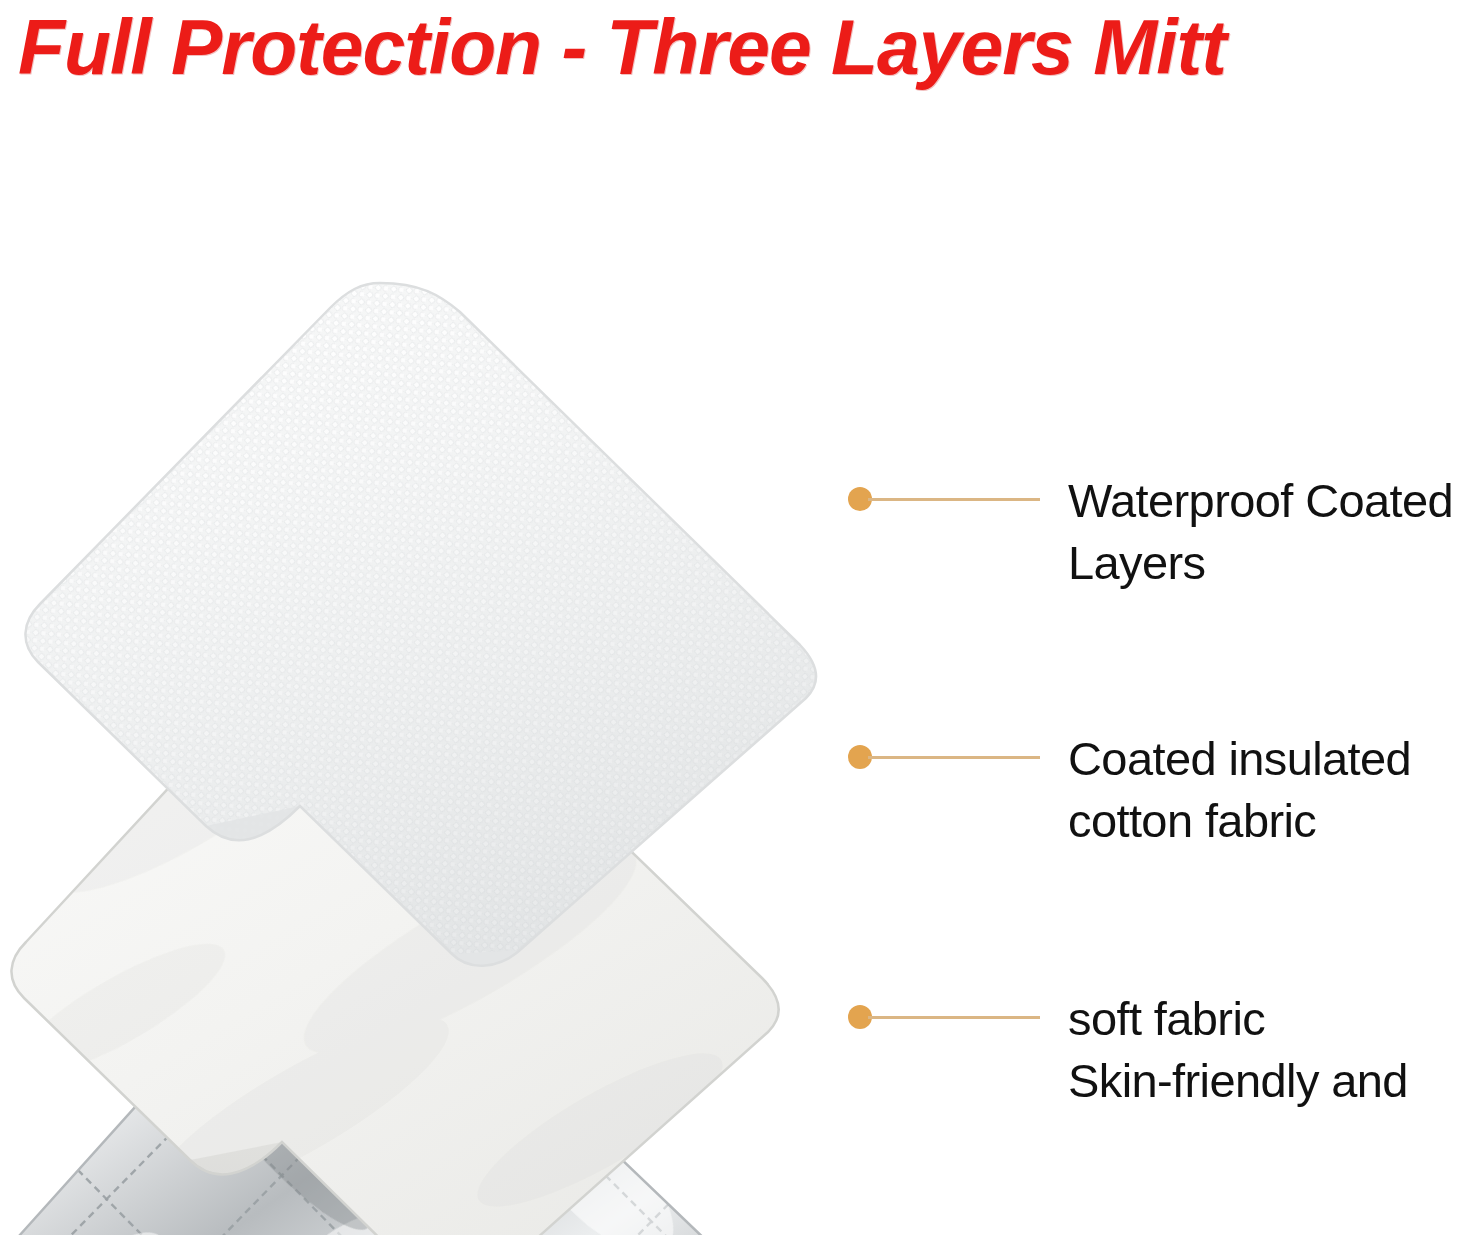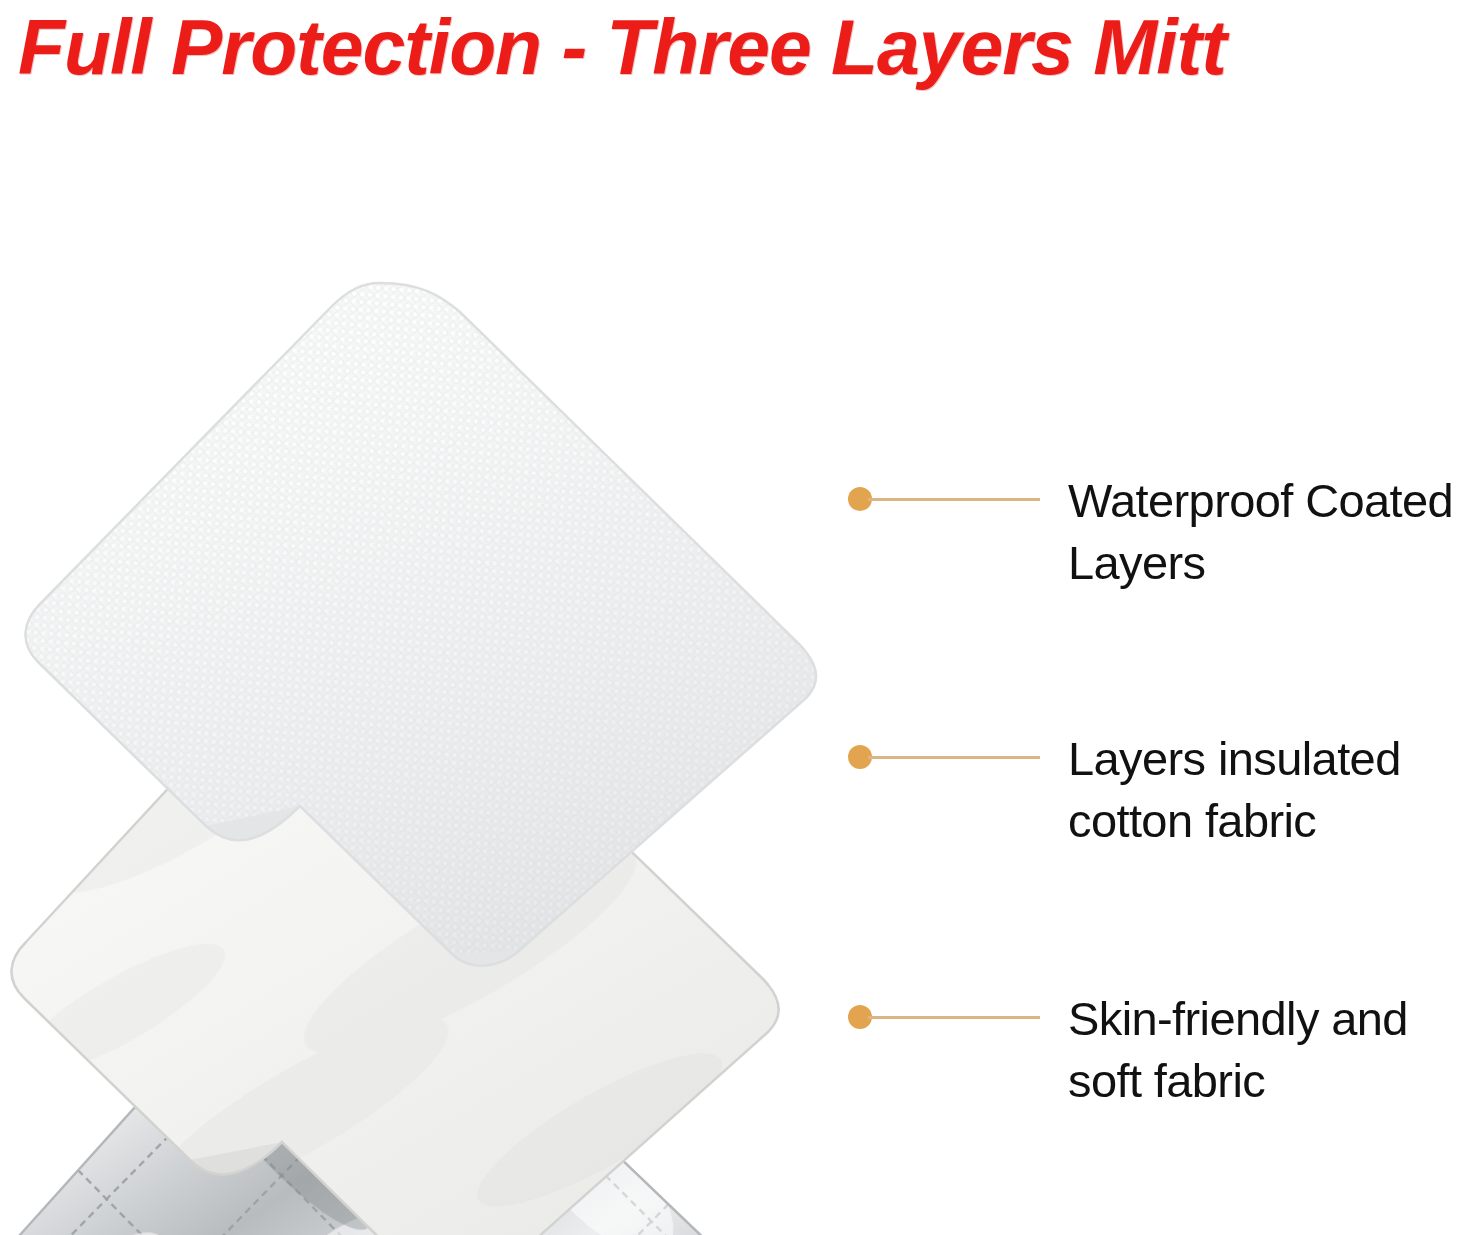--- a/index.html
+++ b/index.html
@@ -300,29 +300,29 @@
       <span class="ln">Layers</span>
     </div>
   </div>
 
   <div class="callout" style="top:728px;">
     <div class="callout-connector">
       <div class="callout-dot"></div>
       <div class="callout-line"></div>
     </div>
     <div class="callout-text">
-      <span class="ln">Layers insulated</span>
+      <span class="ln">Coated insulated</span>
       <span class="ln">cotton fabric</span>
     </div>
   </div>
 
   <div class="callout" style="top:988px;">
     <div class="callout-connector">
       <div class="callout-dot"></div>
       <div class="callout-line"></div>
     </div>
     <div class="callout-text">
+      <span class="ln">soft fabric</span>
       <span class="ln">Skin-friendly and</span>
-      <span class="ln">soft fabric</span>
     </div>
   </div>
 
 </div>
 
 </body></html>

